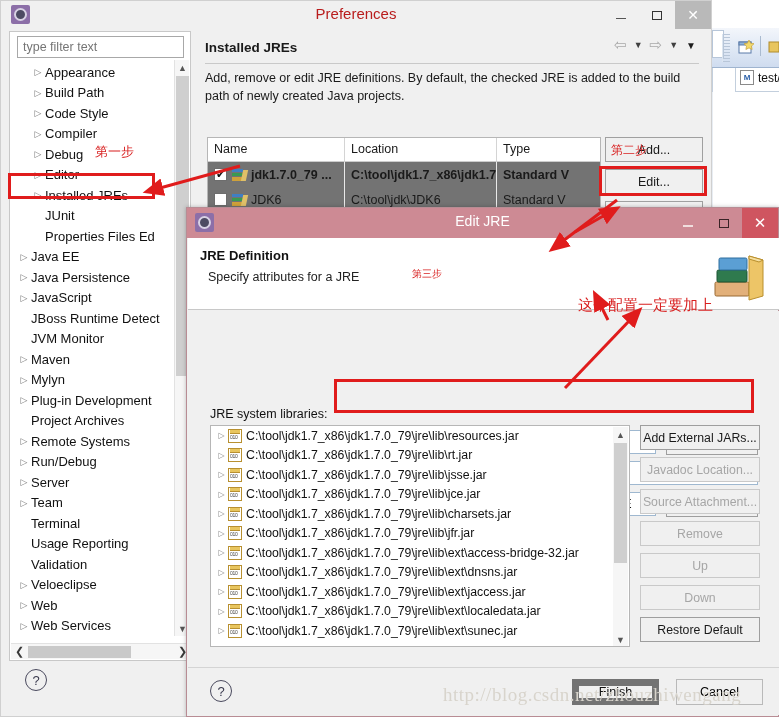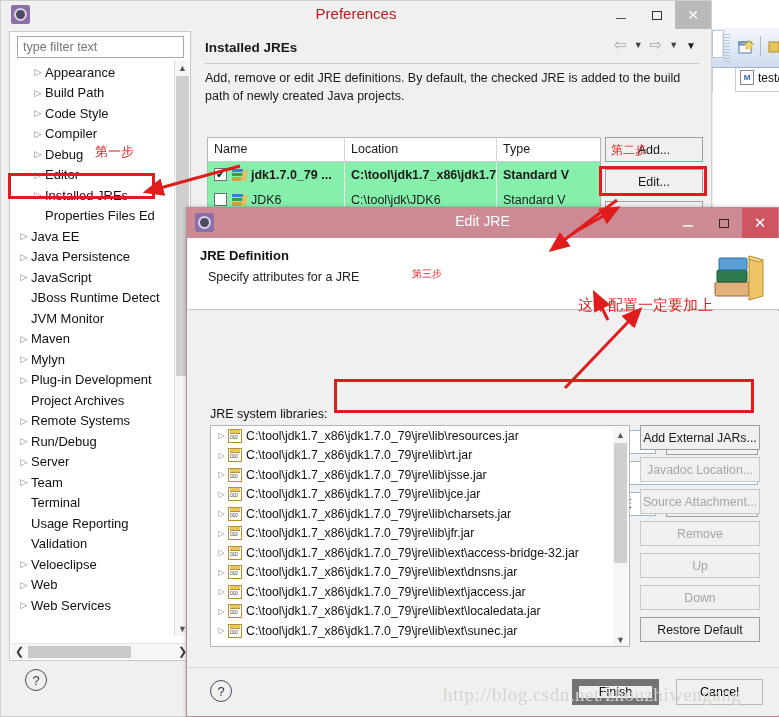--- a/index.html
+++ b/index.html
@@ -146,21 +146,21 @@
   .head-rule { position:absolute; left:8px; top:32px; width:494px; height:1px; background:#c9c9c9; }
   .content-desc {
     position: absolute; left: 8px; top: 38px; width: 496px;
     font-size: 12.5px; color: #1a1a1a; line-height: 18px;
   }
   .jres-label { position: absolute; left: 10px; top: 118px; font-size: 12.5px; color: #111; }
 
   
   .jre-table {
     position: absolute; left: 10px; top: 136px; width: 390px; height: 76px;
-    background: #86efac; border: 1px solid #b6b6b6;
+    background: #737373; border: 1px solid #b6b6b6;
   }
   .jt-head { display: flex; height: 24px; background: #fff; border-bottom: 1px solid #cdcdcd; }
   .jt-th {
     font-size: 12.5px; color: #1a1a1a; padding: 4px 6px;
     border-right: 1px solid #d4d4d4; overflow: hidden; white-space: nowrap;
   }
   .jt-row { display: flex; height: 25px; align-items: center; }
   .jt-td {
     font-size: 12.5px; color: #1a1a1a; padding: 0 6px; height:25px;
     display:flex; align-items:center; overflow: hidden; white-space: nowrap;
@@ -392,20 +392,24 @@
           <div class="tree-item" style="padding-left: 14px;">
             <span class="tw-arrow">▷</span>
             <span>Editor</span>
           </div>
           <div class="tree-item" style="padding-left: 14px;">
             <span class="tw-arrow">▷</span>
             <span>Installed JREs</span>
           </div>
           <div class="tree-item" style="padding-left: 14px;">
             <span class="tw-arrow empty">▷</span>
+            <span>JUnit</span>
+          </div>
+          <div class="tree-item" style="padding-left: 14px;">
+            <span class="tw-arrow empty">▷</span>
             <span>Properties Files Ed</span>
           </div>
           <div class="tree-item" style="padding-left: 0px;">
             <span class="tw-arrow">▷</span>
             <span>Java EE</span>
           </div>
           <div class="tree-item" style="padding-left: 0px;">
             <span class="tw-arrow">▷</span>
             <span>Java Persistence</span>
           </div>

